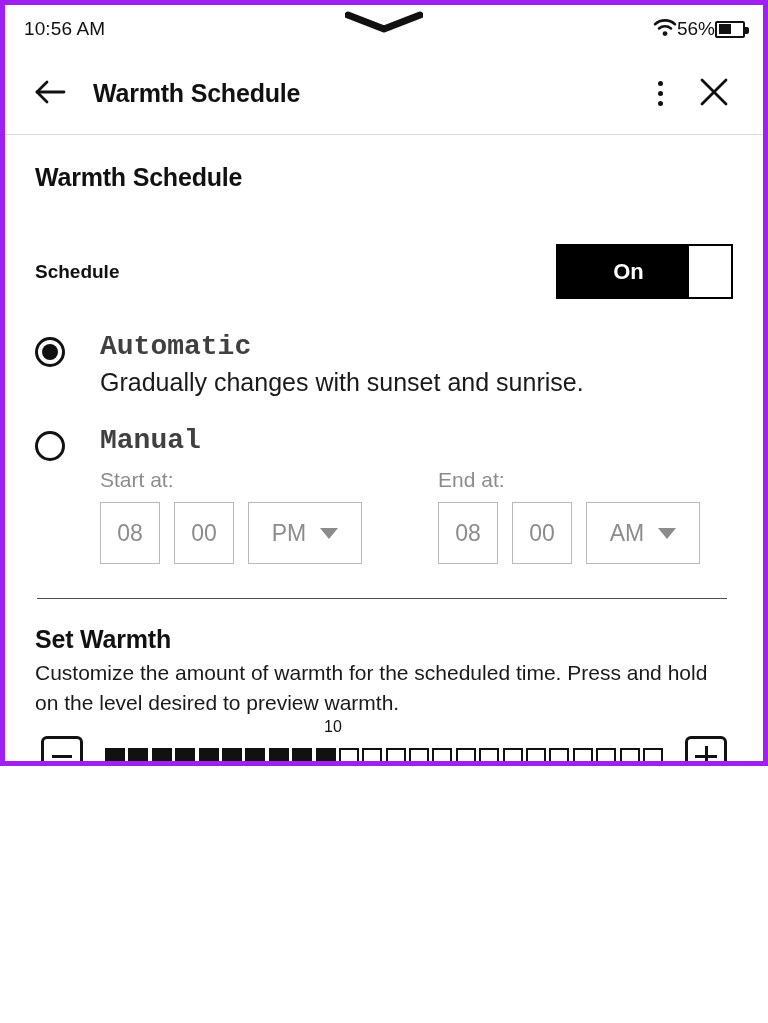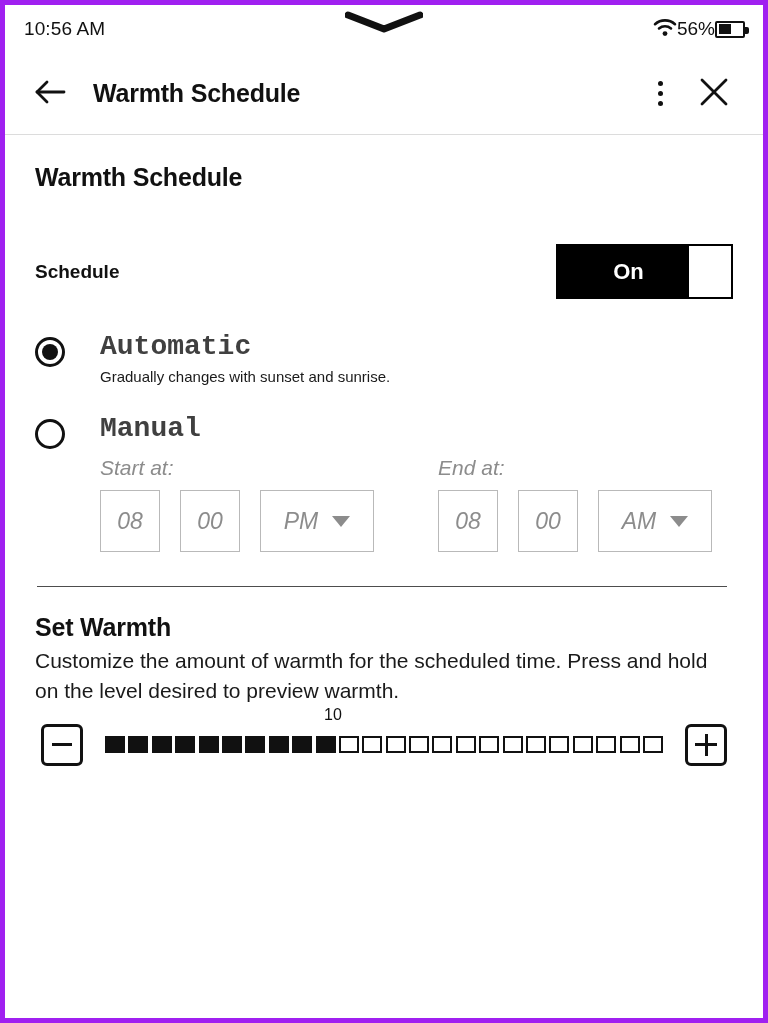--- a/index.html
+++ b/index.html
@@ -7,21 +7,21 @@
   html, body {
     width: 768px;
     height: 1023px;
     background: #ffffff;
     font-family: "Liberation Sans", sans-serif;
   }
 
   #device-frame {
     position: relative;
     width: 768px;
-    height: 1023px;
+    height: 766px;
     background: #ffffff;
     border: 5px solid #a020f0;
     overflow: hidden;
   }
 
   
   #status-bar {
     position: relative;
     height: 48px;
     display: flex;
@@ -204,44 +204,43 @@
     background: #111111;
   }
   .option-body { margin-left: 35px; }
   .option-title {
     font-size: 28px;
     font-weight: bold;
     color: #404040;
     font-family: Liberation Mono, monospace;
   }
   .option-desc {
-    font-size: 15px;
+    font-size: 25px;
     color: #1a1a1a;
     margin-top: 6px;
   }
 
   #manual-option { margin-top: 28px; }
 
   
   #time-groups {
     display: flex;
     margin-top: 12px;
     gap: 60px;
-    font-style: italic;
   }
   .time-group { width: 278px; }
   .time-group-label {
     font-size: 21px;
     color: #8c8c8c;
     margin-bottom: 10px;
   }
   .time-fields {
     display: flex;
     align-items: center;
-    gap: 20px;
+    gap: 14px;
   }
   .time-box {
     border: 1px solid #b9b9b9;
     background: #ffffff;
     height: 62px;
     display: flex;
     align-items: center;
     justify-content: center;
     color: #8c8c8c;
     font-size: 23px;

